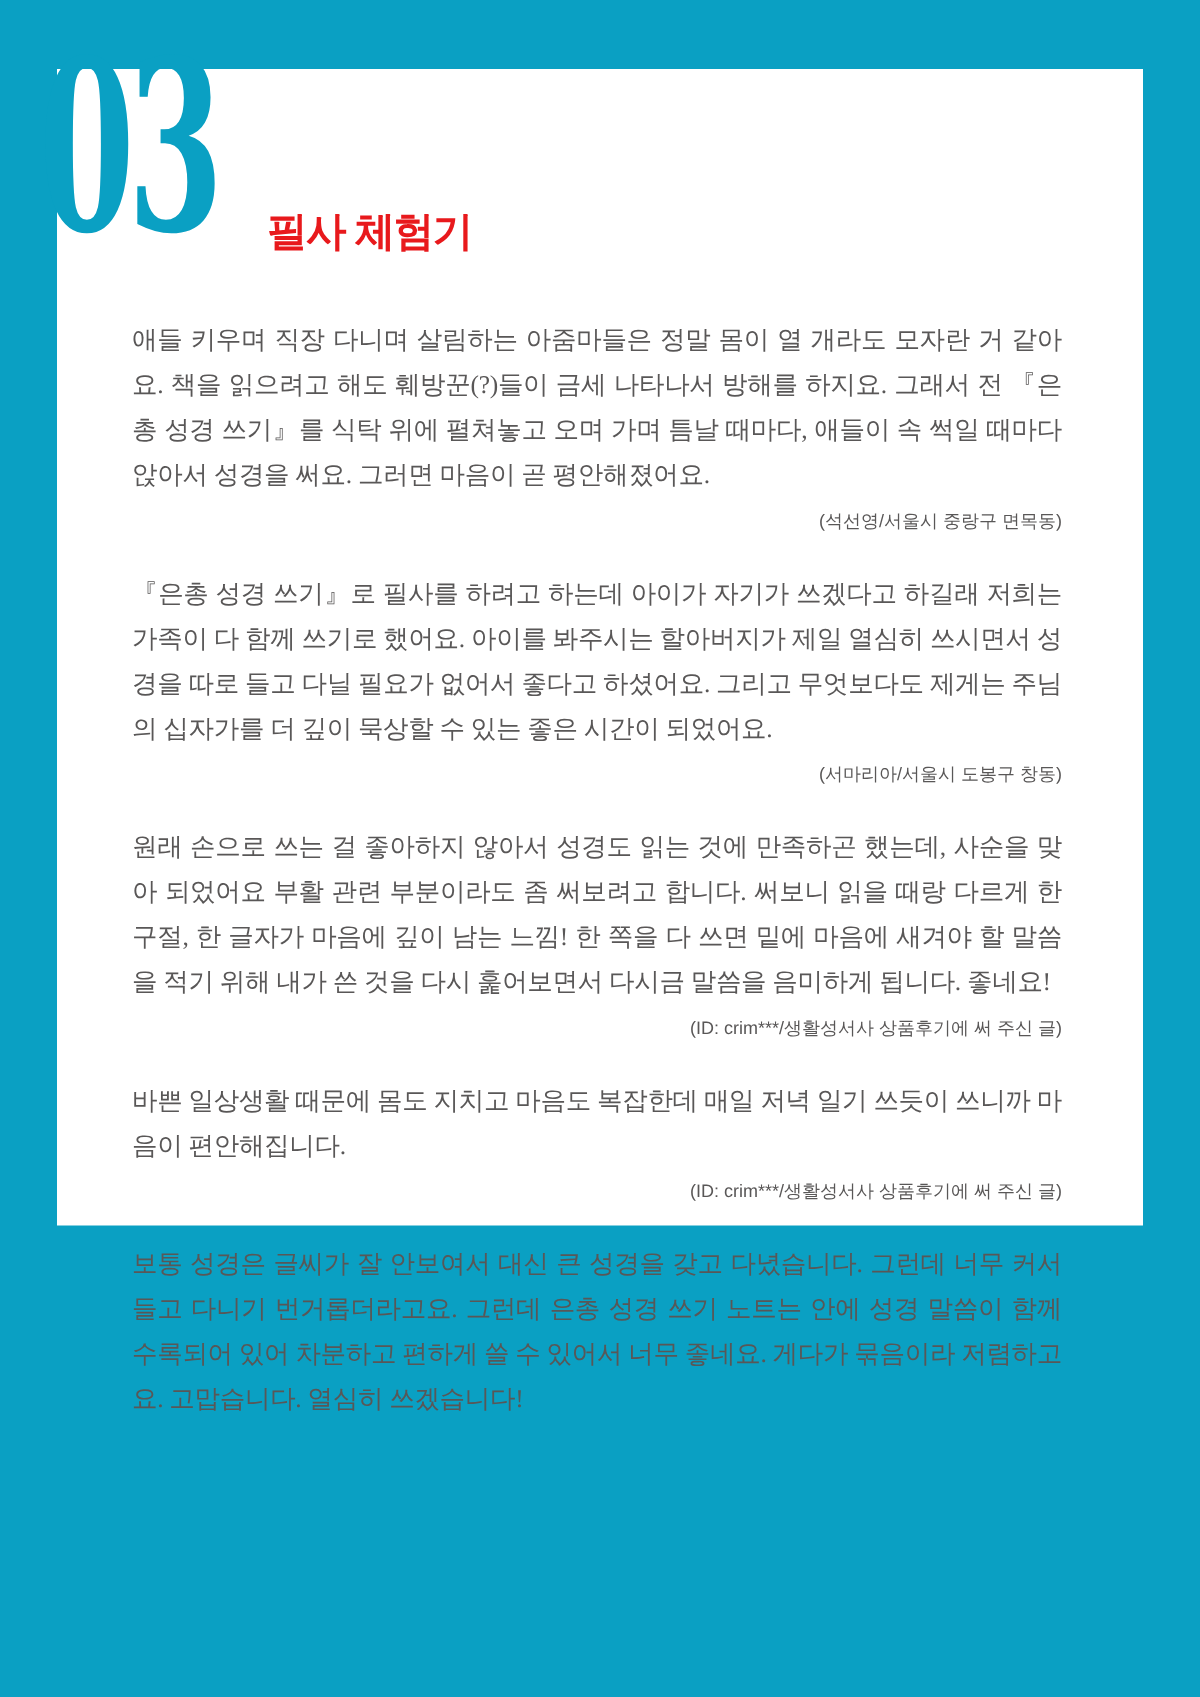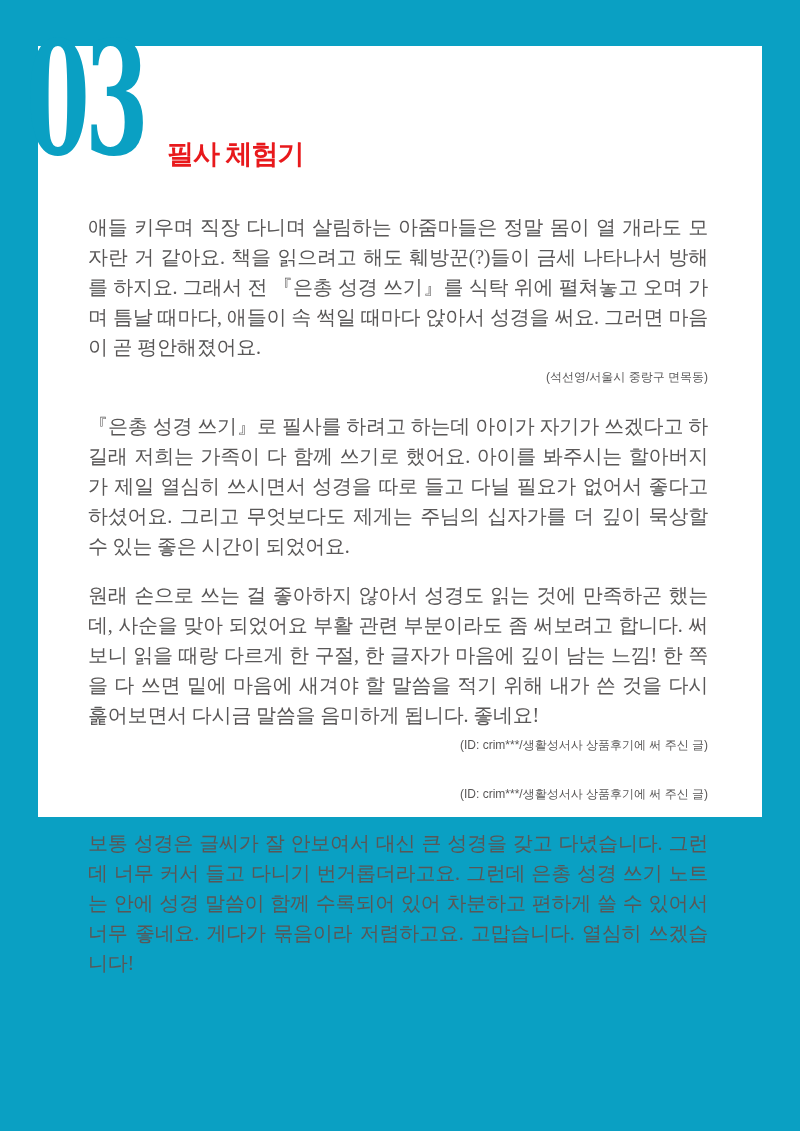--- a/index.html
+++ b/index.html
@@ -33,41 +33,41 @@
     line-height: 158px;
     color: #0aa0c3;
     transform: scaleX(0.58);
     transform-origin: left top;
     letter-spacing: -8px;
     white-space: nowrap;
   }
 
   .section-title {
     position: absolute;
-    left: 129px;
+    left: 140px;
     top: 90px;
     font-size: 27px;
     font-weight: bold;
     color: #e8191c;
     letter-spacing: -1px;
     white-space: nowrap;
   }
 
   .content {
     position: absolute;
     left: 50px;
     top: 166px;
     width: 620px;
   }
 
   .testimonial { margin-bottom: 19px; }
 
   .t-text {
     font-family: "Liberation Serif", "DejaVu Serif", serif;
-    font-size: 20px;
+    font-size: 17px;
     line-height: 30px;
     color: #595757;
     text-align: justify;
     letter-spacing: -0.2px;
     word-break: break-all;
   }
 
   .t-attr {
     font-size: 12px;
     line-height: 30px;
@@ -87,31 +87,33 @@
 
     <div class="content">
 
       <div class="testimonial">
         <p class="t-text">애들 키우며 직장 다니며 살림하는 아줌마들은 정말 몸이 열 개라도 모자란 거 같아요. 책을 읽으려고 해도 훼방꾼(?)들이 금세 나타나서 방해를 하지요. 그래서 전 『은총 성경 쓰기』를 식탁 위에 펼쳐놓고 오며 가며 틈날 때마다, 애들이 속 썩일 때마다 앉아서 성경을 써요. 그러면 마음이 곧 평안해졌어요.</p>
         <p class="t-attr">(석선영/서울시 중랑구 면목동)</p>
       </div>
 
       <div class="testimonial">
         <p class="t-text">『은총 성경 쓰기』로 필사를 하려고 하는데 아이가 자기가 쓰겠다고 하길래 저희는 가족이 다 함께 쓰기로 했어요. 아이를 봐주시는 할아버지가 제일 열심히 쓰시면서 성경을 따로 들고 다닐 필요가 없어서 좋다고 하셨어요. 그리고 무엇보다도 제게는 주님의 십자가를 더 깊이 묵상할 수 있는 좋은 시간이 되었어요.</p>
+        <p class="t-attr">(서마리아/서울시 도봉구 창동)</p>
       </div>
 
       <div class="testimonial">
       </div>
 
       <div class="testimonial">
         <p class="t-text">원래 손으로 쓰는 걸 좋아하지 않아서 성경도 읽는 것에 만족하곤 했는데, 사순을 맞아 되었어요 부활 관련 부분이라도 좀 써보려고 합니다. 써보니 읽을 때랑 다르게 한 구절, 한 글자가 마음에 깊이 남는 느낌! 한 쪽을 다 쓰면 밑에 마음에 새겨야 할 말씀을 적기 위해 내가 쓴 것을 다시 훑어보면서 다시금 말씀을 음미하게 됩니다. 좋네요!</p>
         <p class="t-attr">(ID: crim***/생활성서사 상품후기에 써 주신 글)</p>
       </div>
 
       <div class="testimonial">
+        <p class="t-text">바쁜 일상생활 때문에 몸도 지치고 마음도 복잡한데 매일 저녁 일기 쓰듯이 쓰니까 마음이 편안해집니다.</p>
         <p class="t-attr">(ID: crim***/생활성서사 상품후기에 써 주신 글)</p>
       </div>
 
       <div class="testimonial">
         <p class="t-text">보통 성경은 글씨가 잘 안보여서 대신 큰 성경을 갖고 다녔습니다. 그런데 너무 커서 들고 다니기 번거롭더라고요. 그런데 은총 성경 쓰기 노트는 안에 성경 말씀이 함께 수록되어 있어 차분하고 편하게 쓸 수 있어서 너무 좋네요. 게다가 묶음이라 저렴하고요. 고맙습니다. 열심히 쓰겠습니다!</p>
 
       </div>
 
     </div>
   </div>

